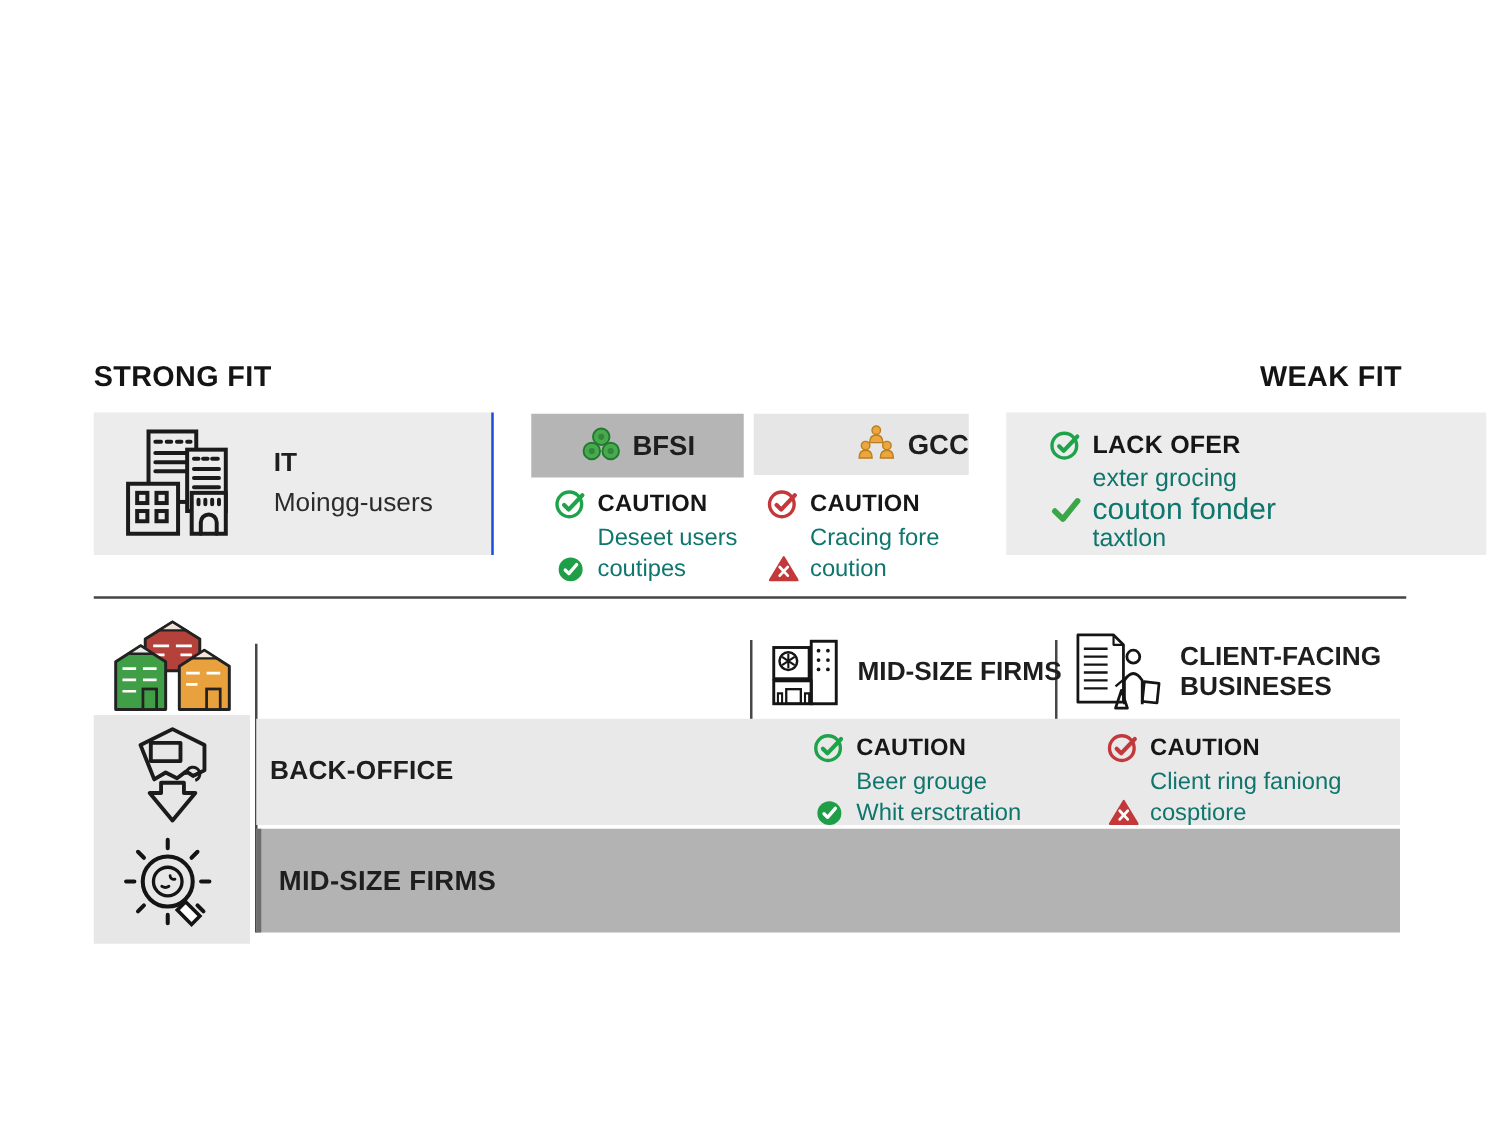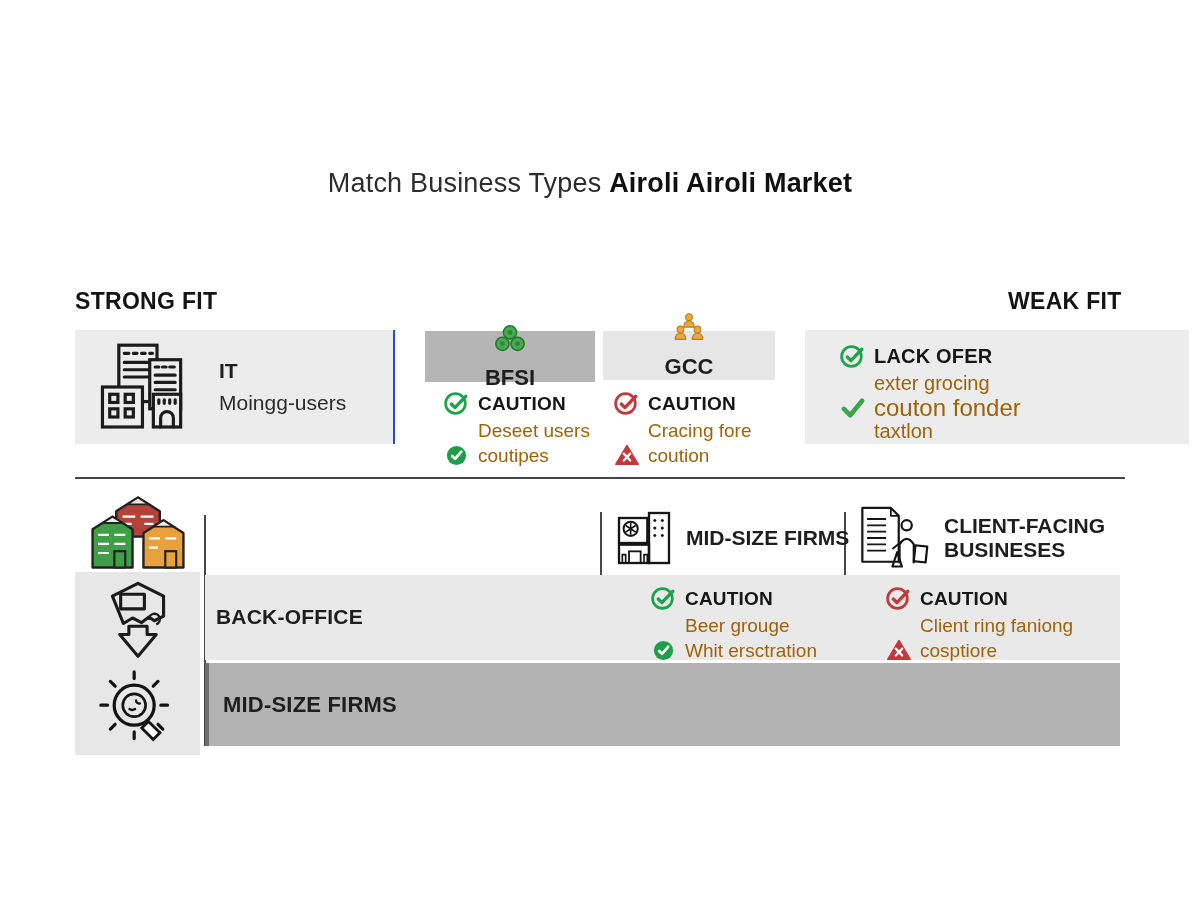--- a/index.html
+++ b/index.html
@@ -8,45 +8,41 @@
     font-family:"Liberation Sans","DejaVu Sans",sans-serif;color:#1e1e1e;
   }
   .abs{position:absolute;}
   .title{left:0;top:168px;width:1180px;text-align:center;font-size:27px;color:#2d2d2d;letter-spacing:.2px;}
   .title b{color:#101010;font-weight:700;}
   .fit-header{font-weight:700;font-size:23px;color:#141414;letter-spacing:.3px;}
   .card{background:var(--boxgray);}
   .strong-card{left:75px;top:330px;width:320px;height:114px;display:flex;align-items:center;gap:22px;padding-left:22px;box-sizing:border-box;border-right:2px solid #1d4ed8;}
   .strong-card .name{font-size:21px;font-weight:700;margin-bottom:8px;}
   .strong-card .desc{font-size:21px;color:#2c2c2c;}
-  .seg-header{display:flex;align-items:center;justify-content:center;gap:8px;font-weight:700;font-size:22px;flex-direction:column;}
+  .seg-header{display:flex;align-items:center;justify-content:center;gap:8px;font-weight:700;font-size:22px;}
   .clist{display:flex;flex-direction:column;gap:3px;}
-  .cline{display:flex;align-items:center;gap:8px;font-size:19px;color:#a16207;line-height:21px;}
+  .cline{display:flex;align-items:center;gap:8px;font-size:19px;color:#0f766e;line-height:21px;}
   .cline .ic{width:27px;display:flex;justify-content:center;flex:none;}
   .cline.bold{font-weight:700;letter-spacing:.2px;color:#161616;}
   .weak-card{left:805px;top:330px;width:384px;height:114px;box-sizing:border-box;padding:13px 0 0 34px;}
   .hr{background:#454545;height:2px;}
   .vline{background:#474747;width:2px;}
   .leftpanel{left:75px;top:572px;width:125px;height:183px;background:#e7e7e7;display:flex;flex-direction:column;align-items:center;justify-content:space-around;}
   .colhead{display:flex;align-items:center;gap:12px;font-weight:700;font-size:21px;line-height:24px;}
   .row-backoffice{left:205px;top:575px;width:915px;height:85px;background:#e9e9e9;}
   .row-label{font-weight:700;font-size:21px;letter-spacing:.2px;}
   .row-midsize{left:205px;top:663px;width:915px;height:83px;background:#b3b3b3;border-left:4px solid #6e6e6e;box-sizing:border-box;display:flex;align-items:center;padding-left:14px;}
   .row-midsize .row-label{font-size:22px;}
   svg{display:block;}
 </style>
 </head>
 <body>
 
 <div class="canvas">
 
-  <div class="abs title">
-    <span>Match Business Types</span>
-    <b>Airoli Airoli Market</b>
-  </div>
 
   <div class="abs fit-header" style="left:75px;top:288px;">STRONG FIT</div>
   <div class="abs fit-header" style="left:1008px;top:288px;">WEAK FIT</div>
 
   <div class="abs card strong-card">
     <span>
       <svg width="100" height="96" viewBox="0 0 110 100" fill="none" stroke="#1b1b1b" stroke-width="3.5" stroke-linecap="round">
         <rect x="24" y="4" width="42" height="62" fill="#ececec"></rect>
         <path d="M30 13h5 M40 13h4 M49 13h4 M58 13h3"></path>
         <path d="M30 23h30 M30 31h30 M30 39h30"></path>

